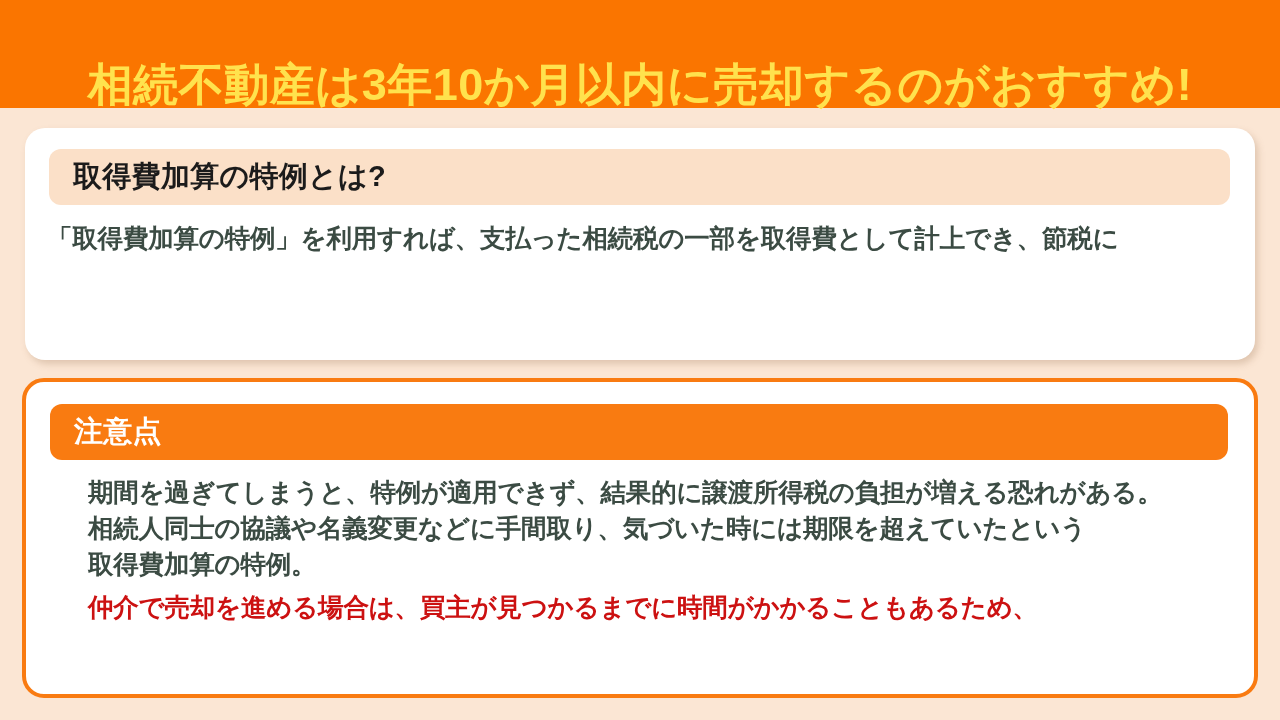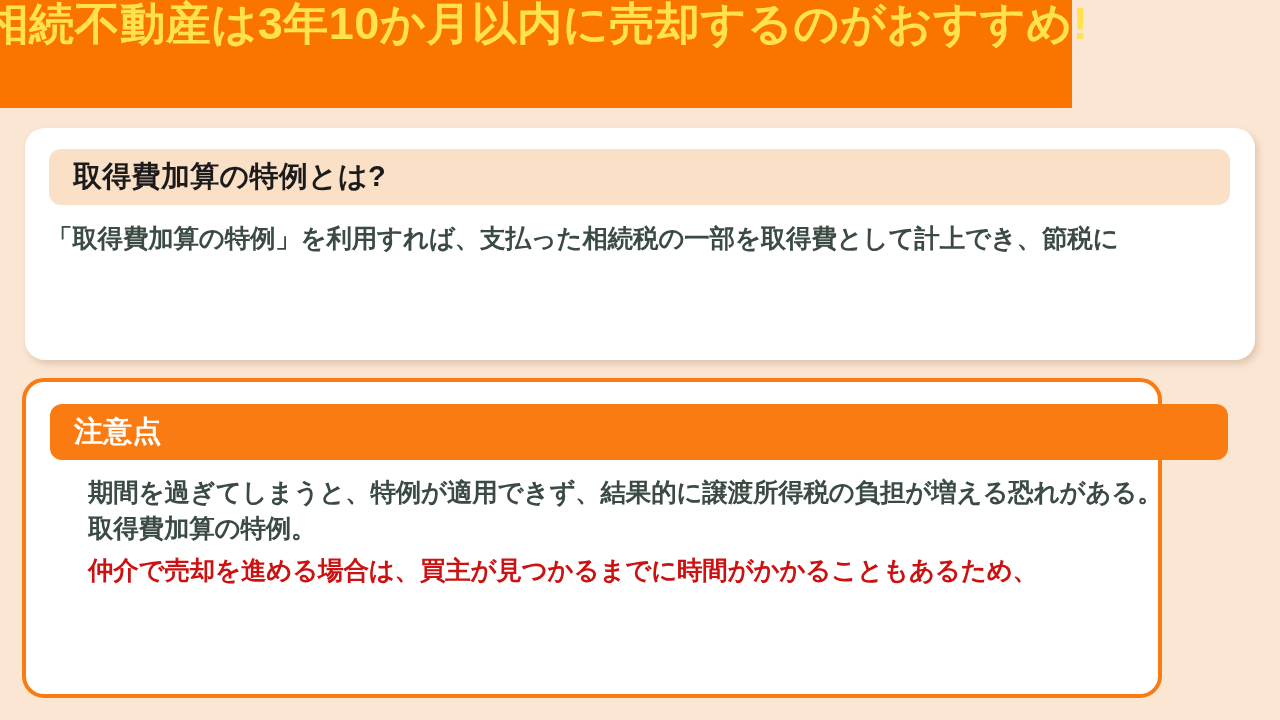--- a/index.html
+++ b/index.html
@@ -22,25 +22,25 @@
     width: 1280px;
     height: 720px;
     background: #fbe6d4;
   }
 
   
   .header-banner {
     position: absolute;
     left: 0;
     top: 0;
-    width: 1072px;
+    width: 1280px;
     height: 108px;
     background: #fa7500;
     display: flex;
-    align-items: flex-start;
+    align-items: flex-end;
     justify-content: center;
   }
 
   .header-title {
     color: #ffe24d;
     font-size: 45px;
     font-weight: 700;
     letter-spacing: 0.5px;
     line-height: 1.05;
     white-space: nowrap;
@@ -59,21 +59,21 @@
     left: 25px;
     top: 128px;
     width: 1230px;
     height: 232px;
     box-shadow: 3px 4px 7px rgba(150, 110, 80, 0.28);
   }
 
   .card-outlined {
     left: 22px;
     top: 378px;
-    width: 1140px;
+    width: 1236px;
     height: 320px;
     border: 4px solid #f97b11;
     border-radius: 22px;
   }
 
   
   .card-head {
     position: absolute;
     height: 56px;
     border-radius: 12px;
@@ -150,19 +150,20 @@
       <div class="line dark">「取得費加算の特例」を利用すれば、支払った相続税の一部を取得費として計上でき、節税に</div>
     </div>
   </div>
 
   <div class="card card-outlined">
     <div class="card-head card-head-orange">
       <span class="card-head-text">注意点</span>
     </div>
     <div class="card-body">
       <div class="line dark">期間を過ぎてしまうと、特例が適用できず、結果的に譲渡所得税の負担が増える恐れがある。</div>
+      <div class="line dark">相続人同士の協議や名義変更などに手間取り、気づいた時には期限を超えていたという</div>
       <div class="line dark">取得費加算の特例。</div>
       <div class="para-gap"></div>
       <div class="line red">仲介で売却を進める場合は、買主が見つかるまでに時間がかかることもあるため、</div>
     </div>
   </div>
 
 </div>
 
 </body></html>

